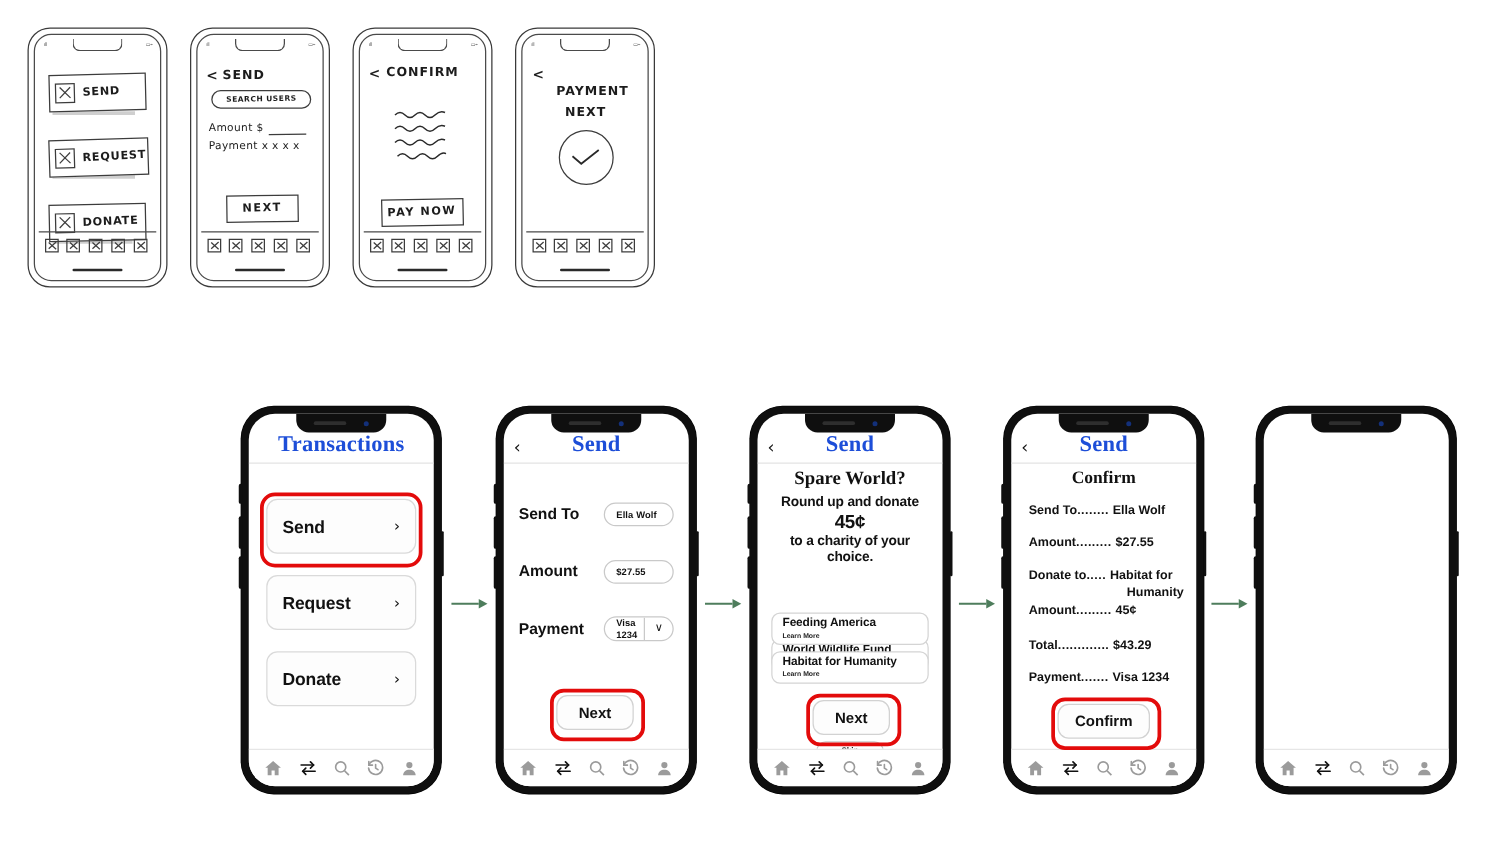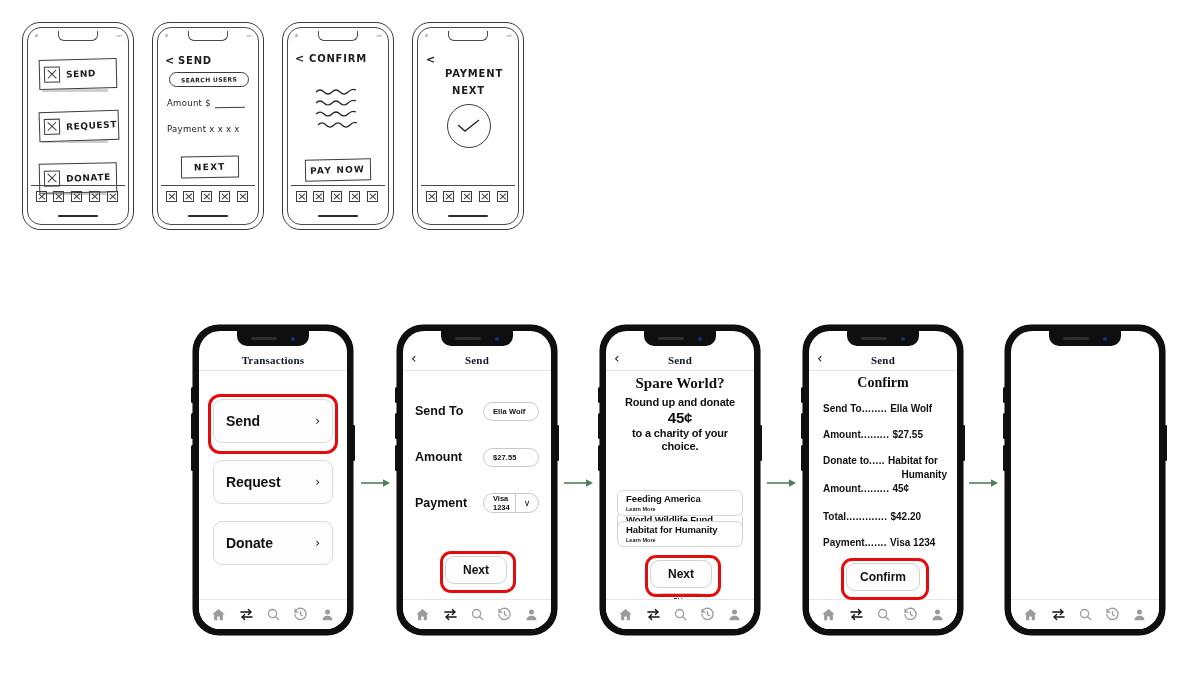--- a/index.html
+++ b/index.html
@@ -111,21 +111,21 @@
   }
   .btn-side{position:absolute;background:#0f0f0f;border-radius:2px;}
   .btn-left{left:-2px;width:2.5px;}
   .btn-right{right:-2px;width:2.5px;}
 
   .appbar{
     position:absolute;left:0;top:0;right:0;height:40px;border-bottom:1px solid #e3e3e3;
     display:flex;align-items:flex-end;justify-content:center;padding-bottom:4px;box-sizing:border-box;
   }
   .appbar .ttl{
-    font-family:"Liberation Serif", serif;font-weight:700;font-size:11px;color:#0f172a;
+    font-family:"Liberation Serif", serif;font-weight:700;font-size:18px;color:#1d4ed8;
     letter-spacing:0.2px;
   }
   .appbar .back{
     position:absolute;left:8px;bottom:5px;font-size:14px;color:#111;font-weight:400;line-height:1;
     font-family:"DejaVu Sans", sans-serif;
   }
 
   .body{position:absolute;left:0;top:40px;right:0;bottom:30px;}
 
   
@@ -285,21 +285,21 @@
       <span class="sk-back" style="left:4px;top:22px;">&lt;</span>
       <span class="sk-title" style="left:17px;top:23px;">SEND</span>
 
       <div class="sk-oval" style="left:8px;top:40px;width:78px;height:13px;">
         <span>SEARCH USERS</span>
       </div>
 
       <span class="sk-line" style="left:6px;top:66px;">Amount $</span>
       <div class="sk-rule" style="left:54px;top:75px;width:30px;transform:rotate(-1deg);"></div>
 
-      <span class="sk-line" style="left:6px;top:92px;">Payment  x x x x</span>
+      <span class="sk-line" style="left:6px;top:80px;">Payment  x x x x</span>
 
       <div class="sk-btn" style="left:20px;top:124px;width:56px;height:20px;transform:rotate(-0.8deg);">
         <span>NEXT</span>
       </div>
 
       <div class="sk-navbar">
         <span class="sk-navico" style="left:5px;"></span>
         <span class="sk-navico" style="left:22px;"></span>
         <span class="sk-navico" style="left:40px;"></span>
         <span class="sk-navico" style="left:58px;"></span>
@@ -640,21 +640,21 @@
         </div>
         <div class="crow2" style="top:98px;left:70px;">Humanity</div>
         <div class="crow" style="top:112px;">
           <span class="ck">Amount</span>
           <span class="cd">.........</span>
           <span class="cv">45¢</span>
         </div>
         <div class="crow" style="top:140px;">
           <span class="ck">Total</span>
           <span class="cd"> .............</span>
-          <span class="cv">$42.20</span>
+          <span class="cv">$43.29</span>
         </div>
         <div class="crow" style="top:166px;">
           <span class="ck">Payment</span>
           <span class="cd">.......</span>
           <span class="cv">Visa 1234</span>
         </div>
 
         <div class="actbtn" style="left:37px;width:72px;top:192px;height:26px;">
           <span>Confirm</span>
         </div>

